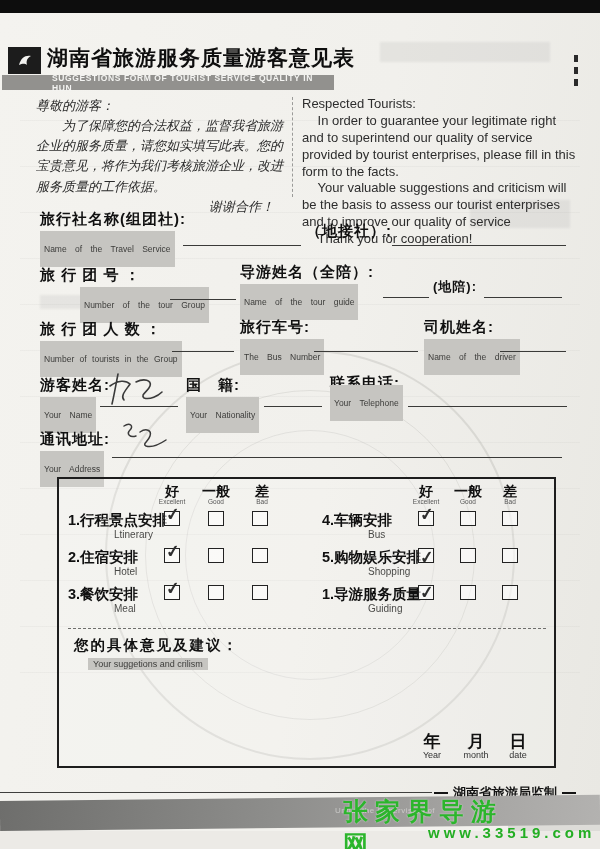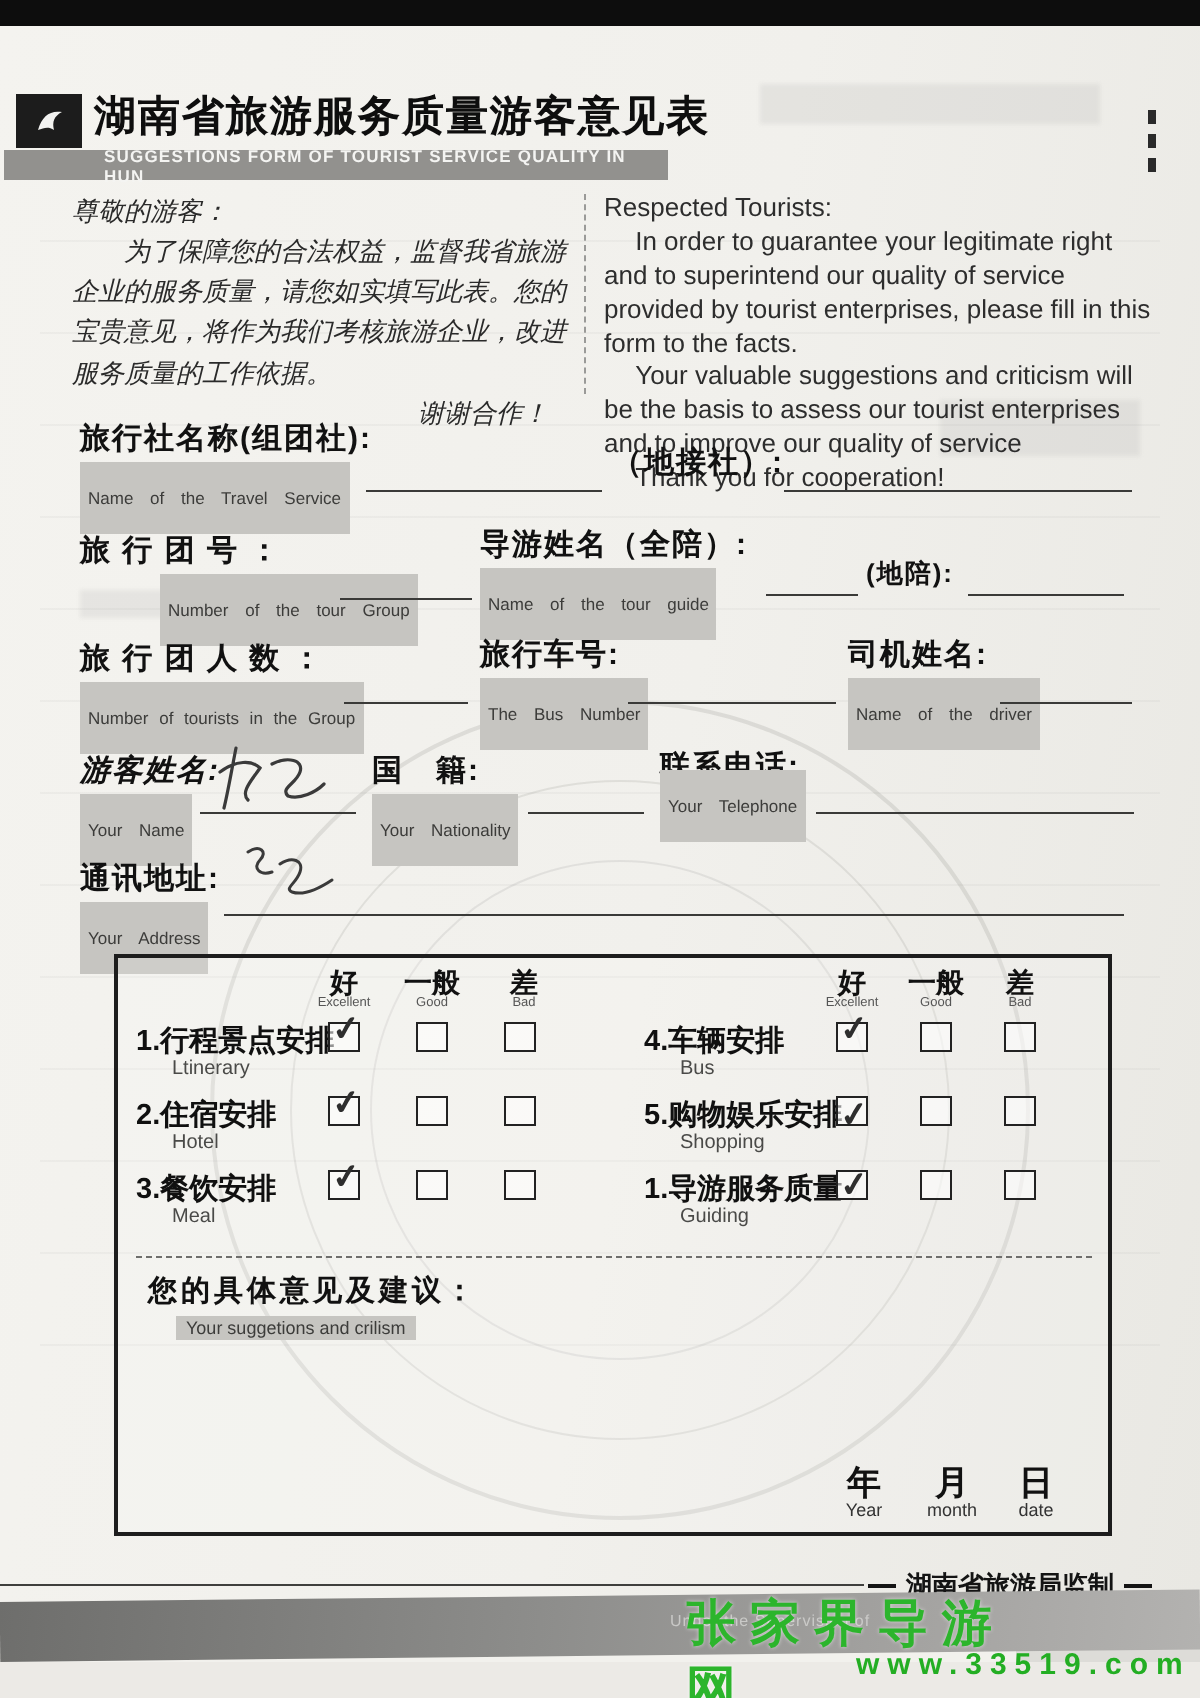--- a/index.html
+++ b/index.html
@@ -45,21 +45,21 @@
   .uline { position:absolute; border-bottom:1.2px solid #3a3a38; height:1px; }
   .scribble { position:absolute; color:#2a2a2a; }
 
   
   .ratebox { position:absolute; left:57px; top:477px; width:499px; height:291px;
     border:2px solid #1d1d1d; background:rgba(255,255,255,.14); }
   .colhead { position:absolute; width:44px; text-align:center; }
   .colhead .cn { font-size:14px; font-weight:bold; color:#111; display:block; line-height:1; }
   .colhead .en { font-size:6.5px; color:#555; display:block; line-height:1.2; }
   .item-label { position:absolute; font-size:14.5px; font-weight:bold; color:#101010; white-space:nowrap; }
-  .item-en { position:absolute; font-size:10px; color:#4a4a48; }
+  .item-en { position:absolute; font-size:10px; color:#4a4a48;margin-left:28px; }
   .cb { position:absolute; width:16px; height:15px; border:1.6px solid #222; background:rgba(255,255,255,.55); }
   .tick { position:absolute; left:1px; top:-6px; font-size:17px; color:#2e2e2e;
     transform:rotate(-6deg); font-weight:bold; line-height:1; }
   .dashsep { position:absolute; left:68px; top:628px; width:478px; border-top:1.6px dashed #6e6e6c; }
 
   .sugg-cn { position:absolute; left:74px; top:636px; font-size:14.5px; font-weight:bold;
     letter-spacing:2px; color:#111; }
   .sugg-en { position:absolute; left:88px; top:658px; font-size:9px; color:#3c3c3a;
     background:#c6c5c1; padding:1px 5px; }
 
@@ -148,21 +148,21 @@
   <div class="cnlabel" style="left:40px; top:320px;">旅 行 团 人 数 ：</div>
   <div class="sublabel" style="left:40px; top:341px; word-spacing:3px;">Number of tourists in the Group</div>
   <div class="uline" style="left:172px; top:351px; width:62px;"></div>
   <div class="cnlabel" style="left:240px; top:318px;">旅行车号:</div>
   <div class="sublabel" style="left:240px; top:339px;">The Bus Number</div>
   <div class="uline" style="left:314px; top:351px; width:104px;"></div>
   <div class="cnlabel" style="left:424px; top:318px;">司机姓名:</div>
   <div class="sublabel" style="left:424px; top:339px;">Name of the driver</div>
   <div class="uline" style="left:500px; top:351px; width:66px;"></div>
 
-  <div class="cnlabel" style="left:40px; top:376px;font-style:italic;">游客姓名:</div>
+  <div class="cnlabel" style="left:40px; top:376px;">游客姓名:</div>
   <div class="sublabel" style="left:40px; top:397px;">Your Name</div>
   <svg class="scribble" style="left:106px; top:368px;" width="66" height="40" viewBox="0 0 66 40">
     <path d="M12 6 C10 16, 8 28, 6 36 M4 18 C12 12, 20 12, 24 16 C20 22, 14 28, 18 32 M30 14 C38 10, 46 12, 44 18 C42 24, 34 26, 38 30 C44 32, 52 28, 56 24" stroke="#3a3a3a" stroke-width="1.6" fill="none" stroke-linecap="round"></path>
   </svg>
   <div class="uline" style="left:100px; top:406px; width:78px;"></div>
   <div class="cnlabel" style="left:186px; top:376px;">国　籍:</div>
   <div class="sublabel" style="left:186px; top:397px;">Your Nationality</div>
   <div class="uline" style="left:264px; top:406px; width:58px;"></div>
   <div class="cnlabel" style="left:330px; top:374px;">联系电话:</div>
   <div class="sublabel" style="left:330px; top:385px;">Your Telephone</div>

